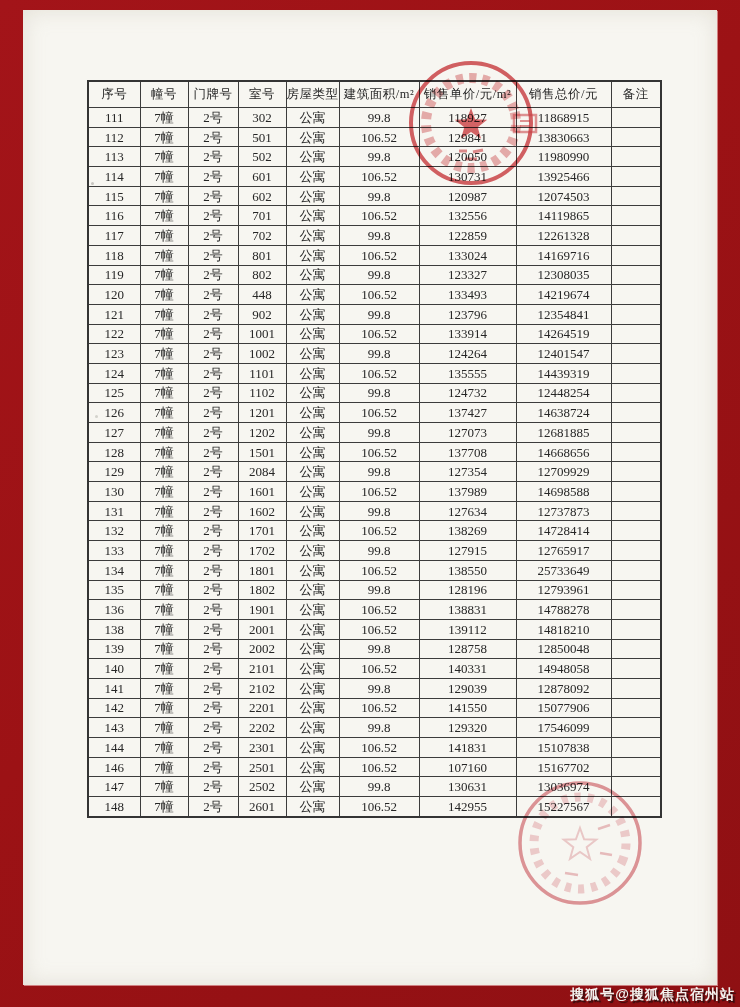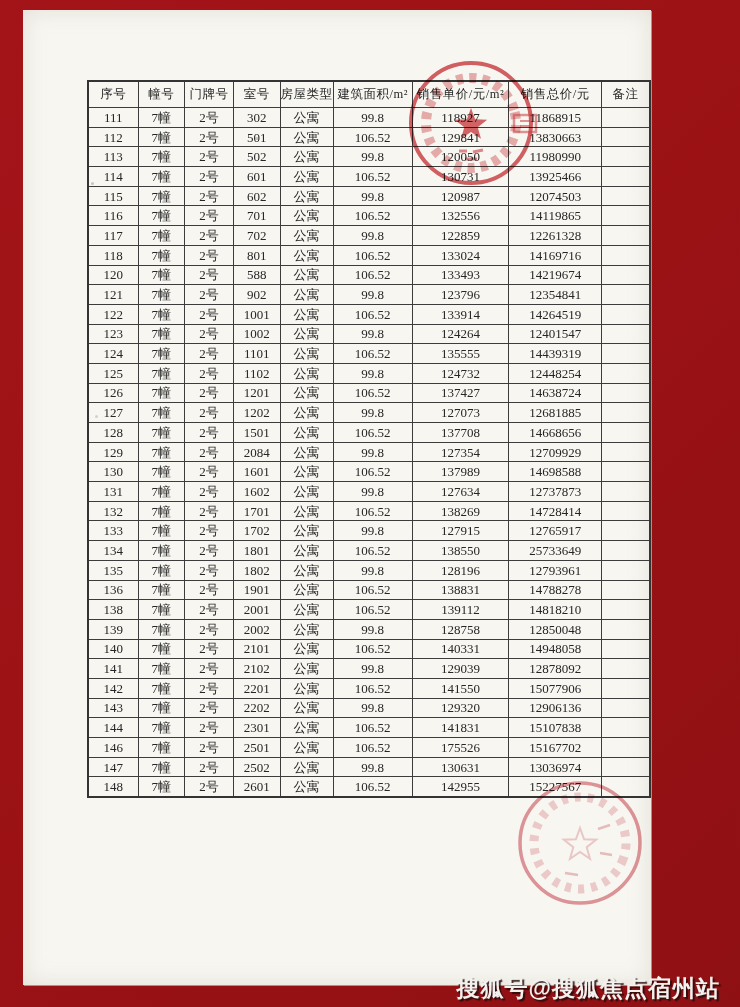--- a/index.html
+++ b/index.html
@@ -2,21 +2,21 @@
 <html><head>
 <meta charset="utf-8">
 <style>
   html,body{margin:0;padding:0;}
   body{
     width:740px;height:1007px;position:relative;overflow:hidden;
     background:linear-gradient(135deg,#a31419 0%,#9c1215 45%,#8f1013 100%);
     font-family:"Liberation Serif","DejaVu Serif",serif;
   }
   .paper{
-    position:absolute;left:23px;top:10px;width:628px;height:975px;
+    position:absolute;left:23px;top:10px;width:694px;height:975px;
     background:#f7f6f1;
     box-shadow:inset 0 0 22px rgba(175,165,145,.28), 1px 1px 0 rgba(255,220,220,.55);
   }
   .price-table{
     position:absolute;left:64px;top:70px;
     border-collapse:collapse;table-layout:fixed;
     border:2px solid #343434;
     background:transparent;
   }
   .price-table th,.price-table td{
@@ -28,23 +28,23 @@
   .price-table thead th{height:25px;font-weight:normal;font-size:12.5px;letter-spacing:.5px;}
   .price-table tbody td{height:18.7px;font-size:13px;}
   .seal{position:absolute;mix-blend-mode:multiply;pointer-events:none;}
   .seal-top{left:378px;top:43px;}
   .seal-bottom{left:487px;top:763px;}
   .speck{position:absolute;border-radius:50%;background:rgba(120,118,112,.38);}
   .speck1{left:232px;top:127px;width:4px;height:3px;}
   .speck2{left:68px;top:172px;width:3px;height:3px;}
   .speck3{left:72px;top:405px;width:3px;height:3px;background:rgba(130,128,120,.3);}
   .watermark{
-    position:absolute;right:20px;bottom:3px;z-index:6;
+    position:absolute;right:5px;bottom:3px;z-index:6;
     font-family:"Liberation Sans","DejaVu Sans",sans-serif;
-    font-weight:bold;font-size:23px;letter-spacing:1px;
+    font-weight:bold;font-size:14px;letter-spacing:1px;
     color:#f3f1ee;text-shadow:2px 2px 1px rgba(35,12,12,.85);
   }
 </style>
 </head>
 <body>
 
 <div class="paper">
 
   <table class="price-table">
     <colgroup>
@@ -154,24 +154,35 @@
           <td>7幢</td>
           <td>2号</td>
           <td>801</td>
           <td>公寓</td>
           <td>106.52</td>
           <td>133024</td>
           <td>14169716</td>
           <td></td>
         </tr>
         <tr>
+          <td>119</td>
+          <td>7幢</td>
+          <td>2号</td>
+          <td>802</td>
+          <td>公寓</td>
+          <td>99.8</td>
+          <td>123327</td>
+          <td>12308035</td>
+          <td></td>
+        </tr>
+        <tr>
           <td>120</td>
           <td>7幢</td>
           <td>2号</td>
-          <td>588</td>
+          <td>448</td>
           <td>公寓</td>
           <td>106.52</td>
           <td>133493</td>
           <td>14219674</td>
           <td></td>
         </tr>
         <tr>
           <td>121</td>
           <td>7幢</td>
           <td>2号</td>
@@ -403,42 +414,42 @@
           <td></td>
         </tr>
         <tr>
           <td>143</td>
           <td>7幢</td>
           <td>2号</td>
           <td>2202</td>
           <td>公寓</td>
           <td>99.8</td>
           <td>129320</td>
-          <td>12906136</td>
+          <td>17546099</td>
           <td></td>
         </tr>
         <tr>
           <td>144</td>
           <td>7幢</td>
           <td>2号</td>
           <td>2301</td>
           <td>公寓</td>
           <td>106.52</td>
           <td>141831</td>
           <td>15107838</td>
           <td></td>
         </tr>
         <tr>
           <td>146</td>
           <td>7幢</td>
           <td>2号</td>
           <td>2501</td>
           <td>公寓</td>
           <td>106.52</td>
-          <td>175526</td>
+          <td>107160</td>
           <td>15167702</td>
           <td></td>
         </tr>
         <tr>
           <td>147</td>
           <td>7幢</td>
           <td>2号</td>
           <td>2502</td>
           <td>公寓</td>
           <td>99.8</td>

